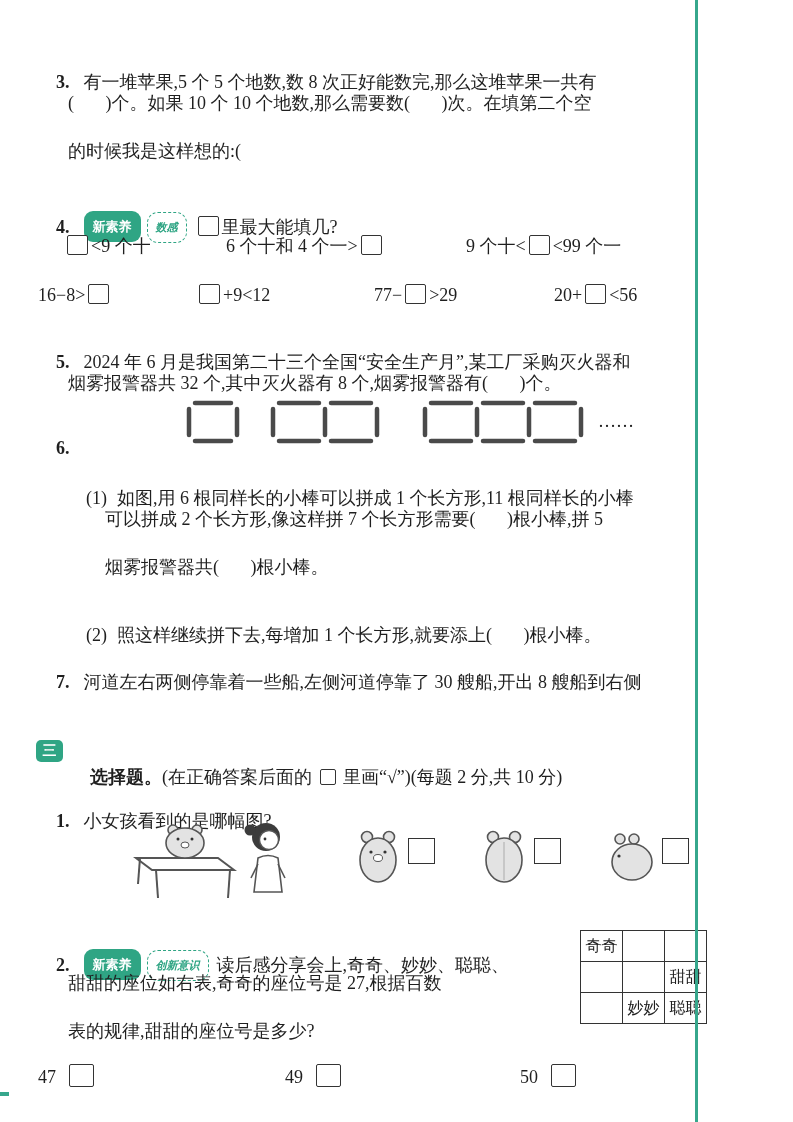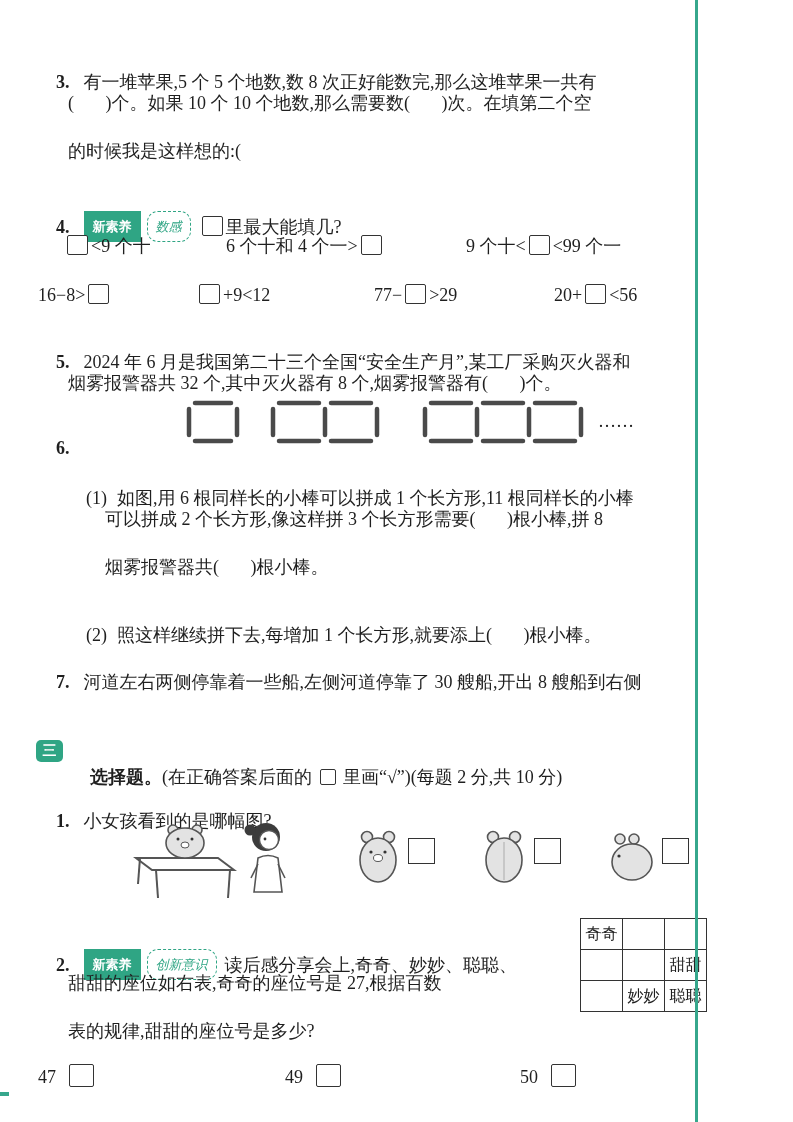--- a/index.html
+++ b/index.html
@@ -9,40 +9,40 @@
     font-family:"Liberation Serif","DejaVu Serif",serif;
     font-size:18px; color:#1f1f1f; overflow:hidden;
   }
   .line { position:absolute; white-space:pre; line-height:27px; }
   .qnum { font-weight:700; margin-right:14px; }
   .plabel { margin-right:10px; }
   .flexline { display:flex; }
   .flexline span { white-space:pre; }
   .badge {
     display:inline-block; background:#2fa584; color:#fff; font-size:13px; font-weight:700;
-    padding:2px 9px; border-radius:0; margin-right:6px; vertical-align:2px;
+    padding:2px 9px; border-radius:9px; margin-right:6px; vertical-align:2px;
     font-family:"Liberation Sans",sans-serif;
   }
   .tag {
-    display:inline-block; border:1px dashed #2fa584; color:#2fa584; font-size:13px;
-    font-style:italic; font-weight:400; padding:1px 8px; border-radius:11px;
+    display:inline-block; border:1px dashed #2fa584; color:#2fa584; font-size:11px;
+    font-style:italic; font-weight:700; padding:1px 8px; border-radius:11px;
     margin-right:8px; vertical-align:2px; font-family:"Liberation Sans",sans-serif;
   }
   .blank-box {
     display:inline-block; width:21px; height:20px; border:1.6px solid #333;
     border-radius:2px; vertical-align:-3px; margin:0 3px; background:#fff;
   }
   .sechead .blank-box { width:16px; height:16px; vertical-align:-2px; }
   .opt .blank-box { width:25px; height:23px; vertical-align:-4px; margin-left:8px; }
   .sec-bold { font-weight:700; }
   .sec-icon {
     position:absolute; width:27px; height:22px; background:#2fa584; color:#fff;
     border-radius:5px; font-size:14px; text-align:center; line-height:22px; font-weight:700;
   }
-  .seat-table { position:absolute; border-collapse:collapse; background:#fff; }
+  .seat-table { position:absolute; border-collapse:collapse; background:#fff;margin-top:12px; }
   .seat-table td {
     border:1.6px solid #333; width:62px; height:31px; text-align:center;
     font-size:16px; padding:0;
   }
   .figure { position:absolute; overflow:visible; }
   .check-box { position:absolute; width:27px; height:26px; border:1.7px solid #333; background:#fff; }
   .edge-line { position:absolute; top:0; right:9px; width:3px; height:1122px; background:#36a78c; }
   .corner-tick { position:absolute; left:0; top:1092px; width:9px; height:4px; background:#36a78c; }
 </style>
 </head>
@@ -104,21 +104,21 @@
         <line x1="291" y1="11" x2="291" y2="37"></line>
         <line x1="343" y1="11" x2="343" y2="37"></line>
         <line x1="395" y1="11" x2="395" y2="37"></line>
     </g>
   </svg>
   <div class="line" style="top:408px;left:598px">……</div>
 
   <div class="line" style="top:458px;left:68px">
     <span class="plabel">(1)</span><span>如图,用 6 根同样长的小棒可以拼成 1 个长方形,11 根同样长的小棒</span>
   </div>
-  <div class="line" style="top:506px;left:105px">可以拼成 2 个长方形,像这样拼 3 个长方形需要(       )根小棒,拼 8</div>
+  <div class="line" style="top:506px;left:105px">可以拼成 2 个长方形,像这样拼 7 个长方形需要(       )根小棒,拼 5</div>
   <div class="line" style="top:554px;left:105px">烟雾报警器共(       )根小棒。</div>
   <div class="line" style="top:595px;left:68px">
     <span class="plabel">(2)</span><span>照这样继续拼下去,每增加 1 个长方形,就要添上(       )根小棒。</span>
   </div>
 
   <div class="line" style="top:642px;left:38px">
     <span class="qnum">7.</span><span>河道左右两侧停靠着一些船,左侧河道停靠了 30 艘船,开出 8 艘船到右侧</span>
   </div>
 
   <div class="sec-icon" style="top:740px;left:36px">三</div>

